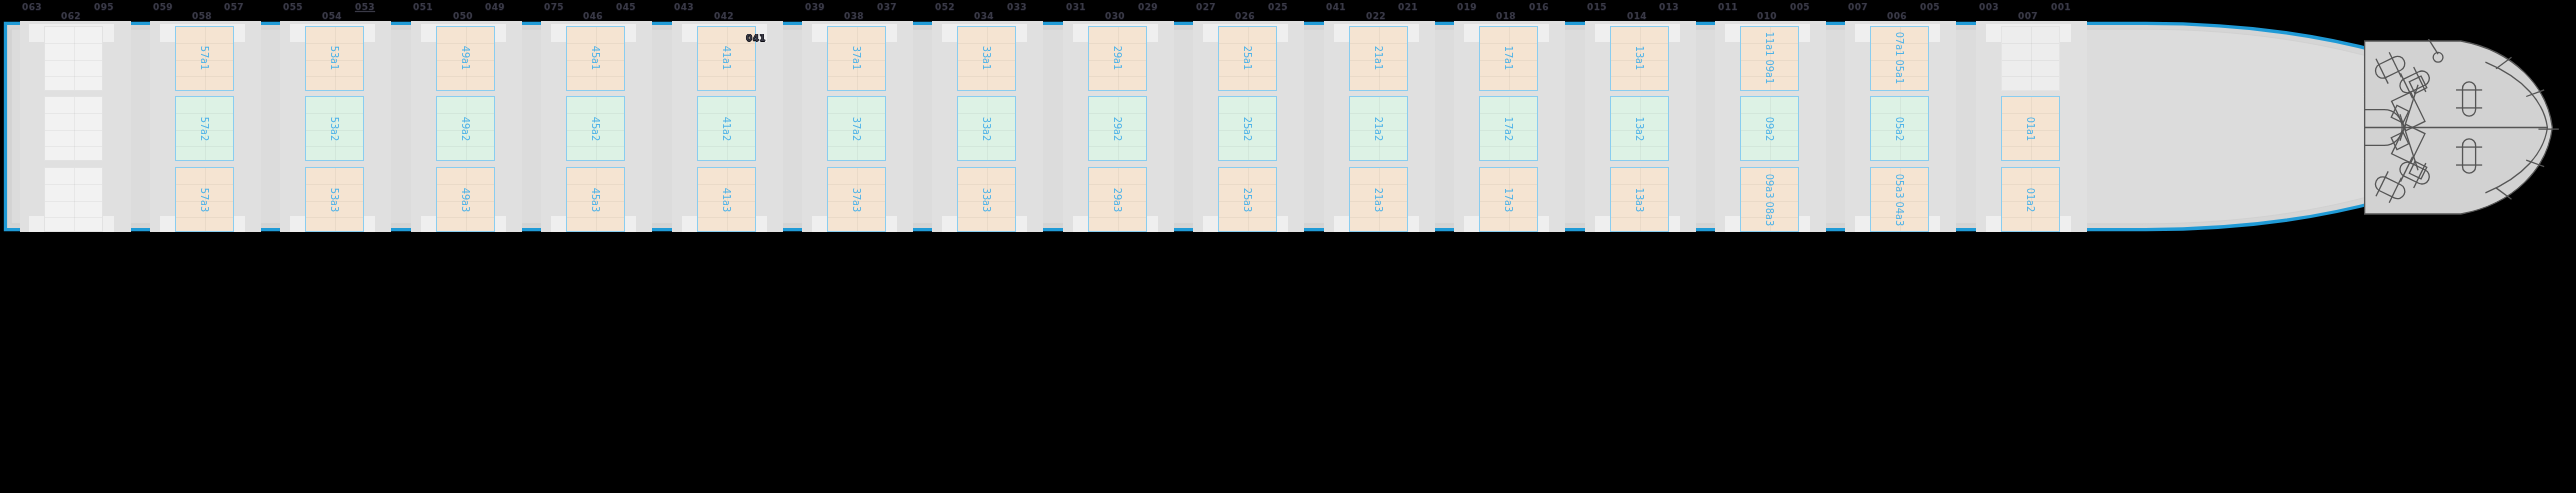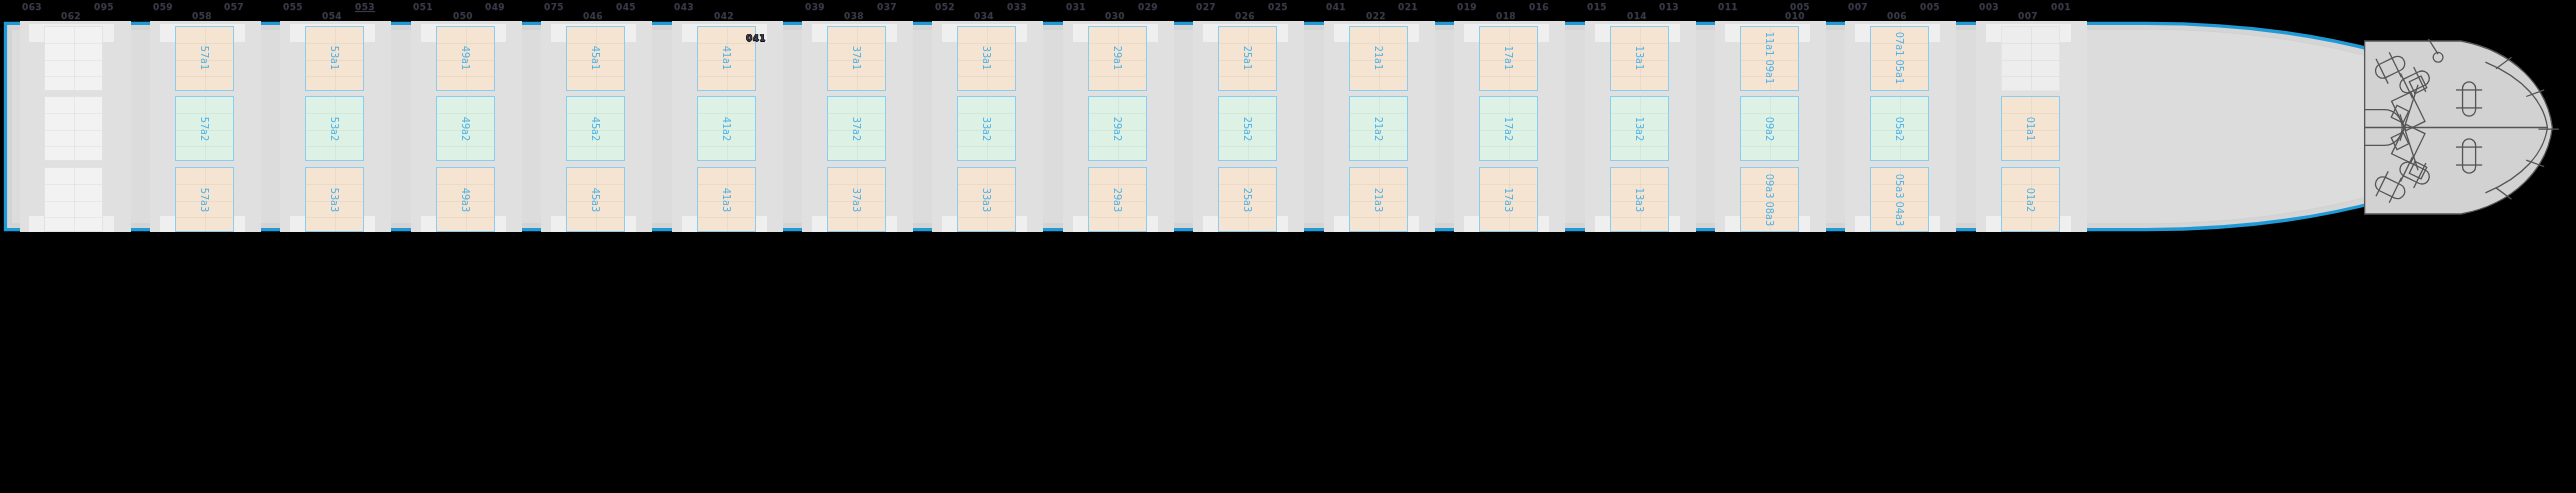--- a/index.html
+++ b/index.html
@@ -132,21 +132,21 @@
       <div class="bay-tick even" style="left: 453px;">050</div>
       <div class="bay-tick even" style="left: 583px;">046</div>
       <div class="bay-tick even" style="left: 714px;">042</div>
       <div class="bay-tick even" style="left: 844px;">038</div>
       <div class="bay-tick even" style="left: 974px;">034</div>
       <div class="bay-tick even" style="left: 1105px;">030</div>
       <div class="bay-tick even" style="left: 1235px;">026</div>
       <div class="bay-tick even" style="left: 1366px;">022</div>
       <div class="bay-tick even" style="left: 1496px;">018</div>
       <div class="bay-tick even" style="left: 1627px;">014</div>
-      <div class="bay-tick even" style="left: 1757px; margin-left: 28px;">010</div>
+      <div class="bay-tick even" style="left: 1757px;">010</div>
       <div class="bay-tick even" style="left: 1887px;">006</div>
       <div class="bay-tick even" style="left: 2018px;">007</div>
       <div class="bay-tick odd" style="left: 22px;">063</div>
       <div class="bay-tick odd" style="left: 94px;">095</div>
       <div class="bay-tick odd" style="left: 153px;">059</div>
       <div class="bay-tick odd" style="left: 224px;">057</div>
       <div class="bay-tick odd" style="left: 283px;">055</div>
       <div class="bay-tick odd" style="left: 355px; text-decoration: underline;">053</div>
       <div class="bay-tick odd" style="left: 413px;">051</div>
       <div class="bay-tick odd" style="left: 485px;">049</div>

